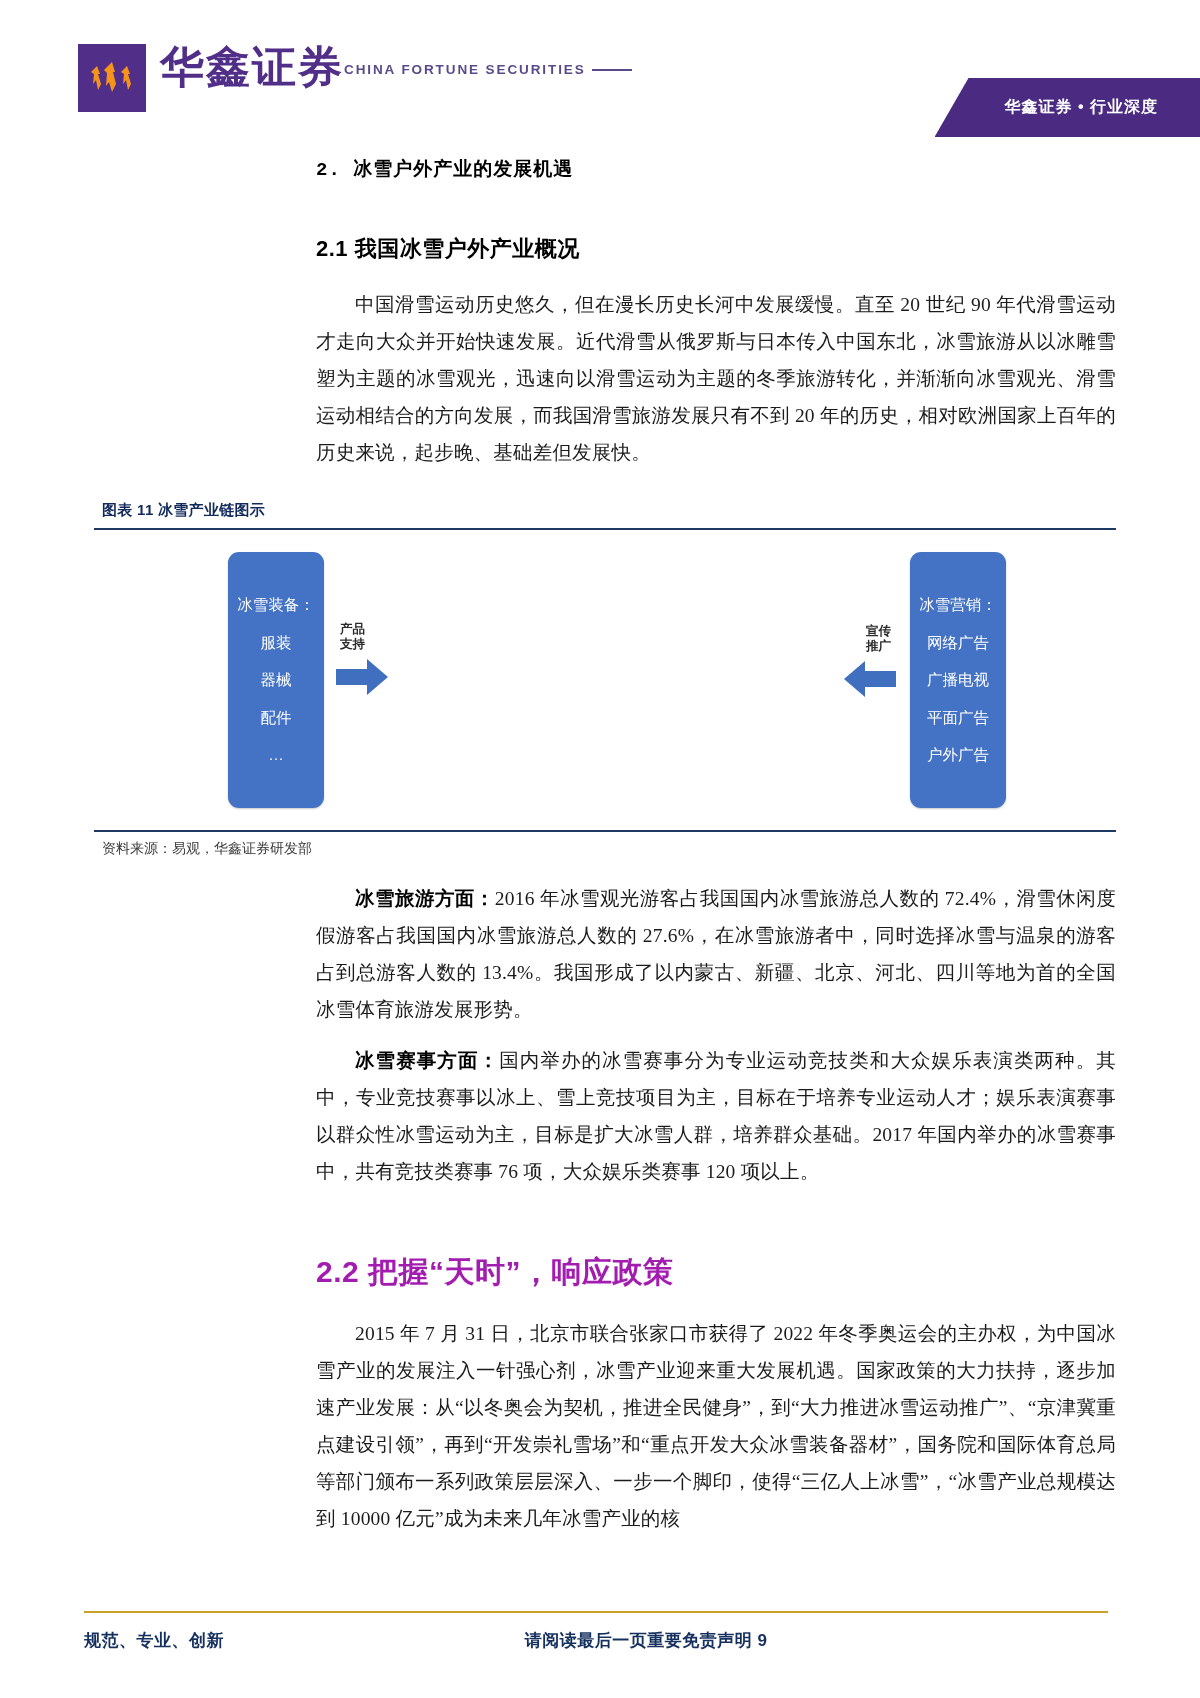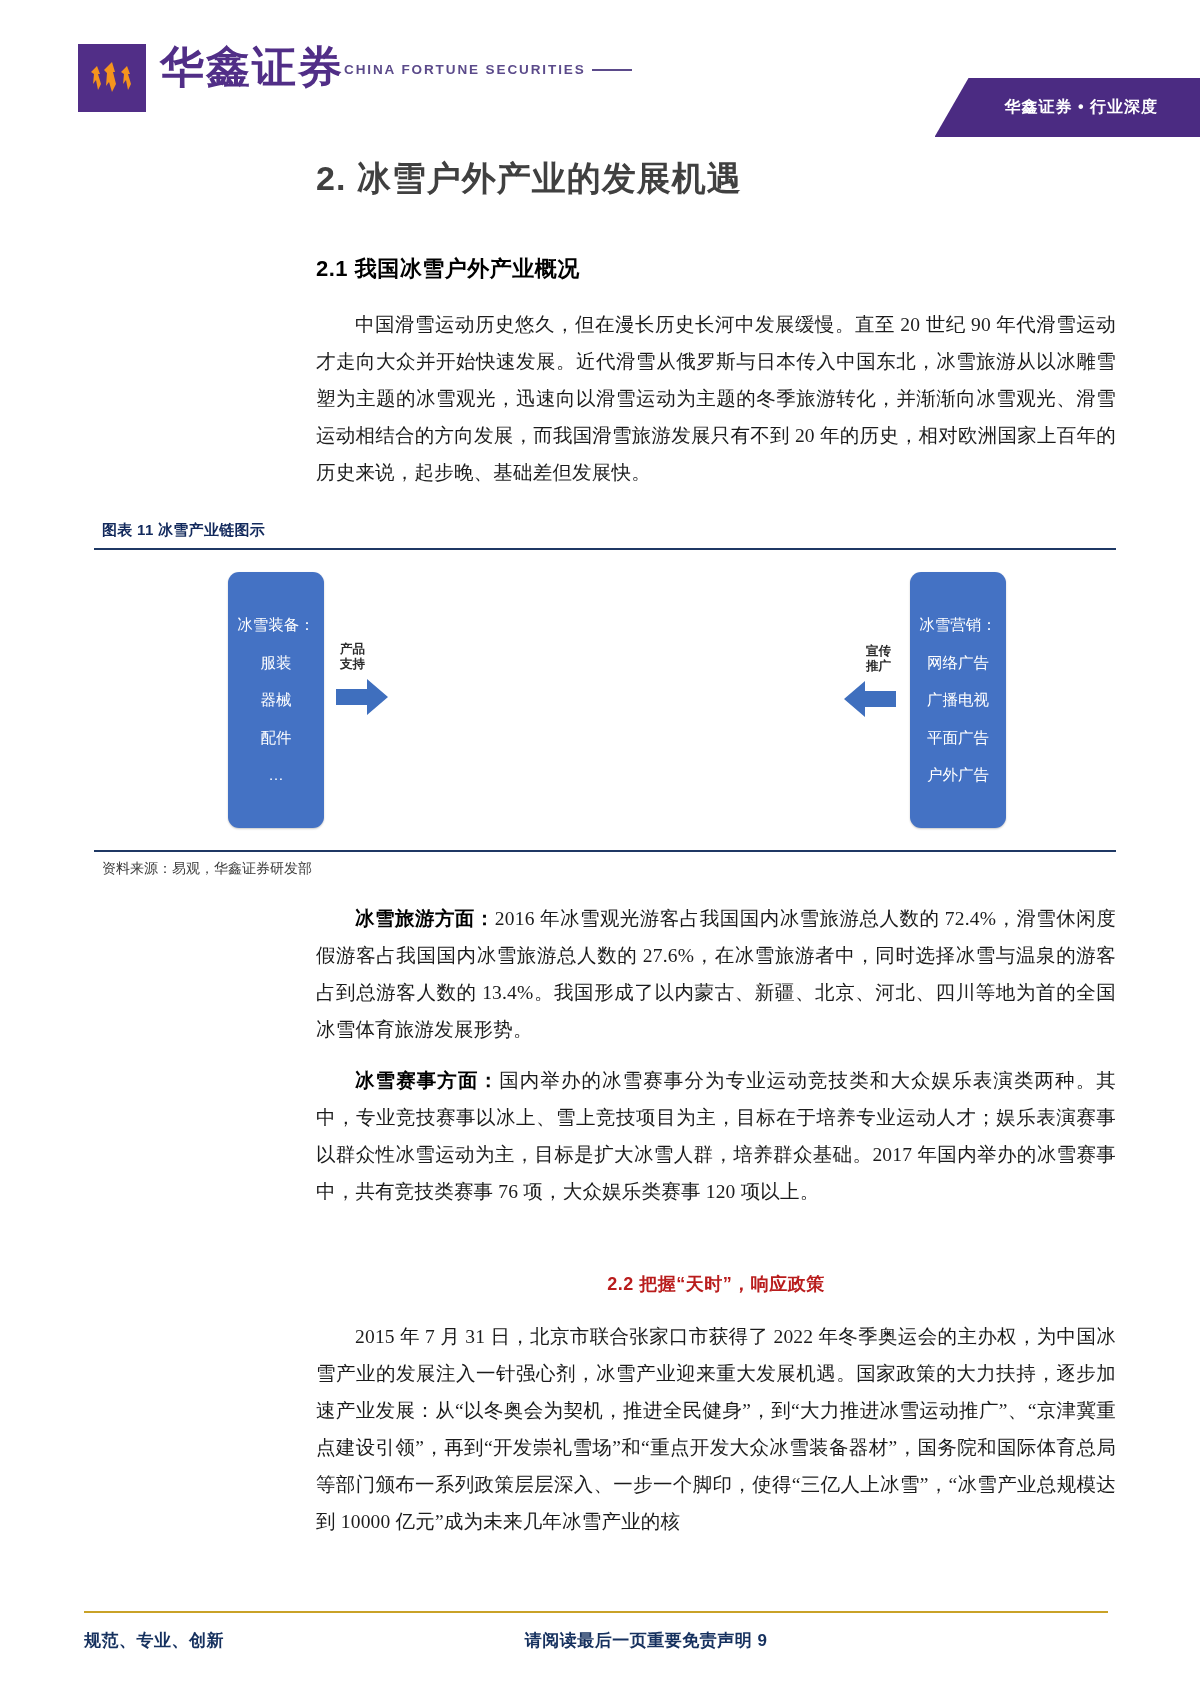--- a/index.html
+++ b/index.html
@@ -92,43 +92,42 @@
     clip-path: polygon(34px 0, 100% 0, 100% 100%, 0 100%);
   }
 
   
   .content {
     padding: 0 84px;
     position: relative;
   }
 
   h1.sec-title {
-    font-family: Liberation Sans, sans-serif;
-    font-size: 34px;
-    font-weight: 700;
-    color: #404040;
+    font-family: Liberation Mono, monospace;
+    font-size: 19px;
+    font-weight: 700;
+    color: #000000;
     margin: 16px 0 0 232px;
     letter-spacing: 1px;
   }
   h2.sub-title {
     font-family: "Liberation Sans", "DejaVu Sans", sans-serif;
     font-size: 22px;
     font-weight: 700;
     color: #000000;
     margin: 52px 0 12px 232px;
     letter-spacing: 0.5px;
   }
   h2.sub-title-2 {
     font-family: "Liberation Sans", "DejaVu Sans", sans-serif;
-    font-size: 18px;
-    font-weight: 700;
-    color: #b91c1c;
+    font-size: 30px;
+    font-weight: 700;
+    color: #a21caf;
     margin: 62px 0 0 232px;
     letter-spacing: 0.5px;
-    text-align: center;
   }
 
   p.body-par {
     font-size: 19.5px;
     line-height: 37px;
     color: #1b1b1b;
     margin: 22px 0 0 232px;
     text-align: justify;
     text-indent: 2em;
     letter-spacing: 0.2px;

